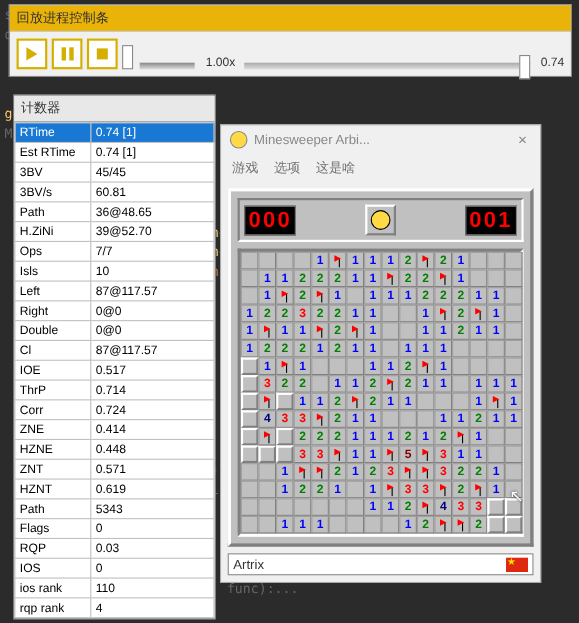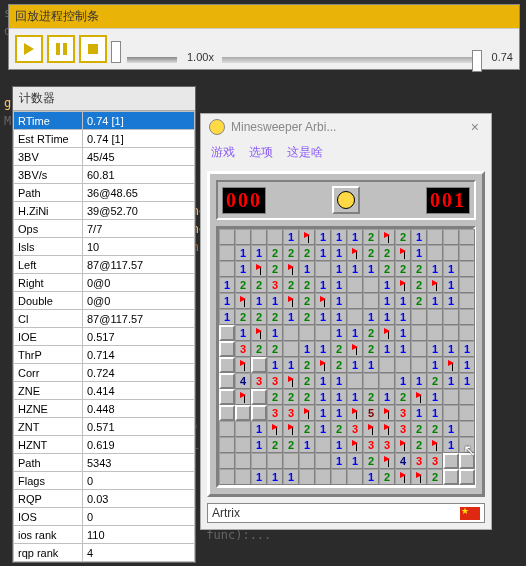--- a/index.html
+++ b/index.html
@@ -28,25 +28,25 @@
 .ctable{width:100%;border-collapse:collapse}
 .ctable td{border:1px solid #c0c0c0;padding:1px 4px;font-size:11px;color:#000;height:15px;background:#fff}
 .ctable td:first-child{width:60px}
 .ctable tr.hl td{background:#1978d4;color:#fff}
 
 .msw{position:absolute;top:113px;left:200px;width:290px;background:#f0f0f0;border:1px solid #aaa;z-index:2}
 .msw-tb{display:flex;align-items:center;padding:5px 8px;color:#888}
 .msw-tb .ico{width:14px;height:14px;background:#ffda44;border-radius:50%;margin-right:6px;border:1px solid #888}
 .msw-title{flex:1;font-size:12px}
 .msw-close{color:#888;font-size:14px;cursor:pointer;padding:0 4px}
-.msw-menu{display:flex;gap:14px;padding:4px 10px;color:#8b5cf6;font-size:12px}
+.msw-menu{display:flex;gap:14px;padding:4px 10px;color:#737373;font-size:12px}
 .msw-menu span{cursor:pointer}
 .msw-body{margin:6px;background:#c0c0c0;border:3px solid;border-color:#fff #808080 #808080 #fff;padding:6px}
 .msw-top{display:flex;justify-content:space-between;align-items:center;border:2px solid;border-color:#808080 #fff #fff #808080;padding:4px;margin-bottom:6px}
-.lcd{background:#000;color:#f00;font-family:Liberation Serif, serif;font-weight:bold;font-size:20px;padding:1px 3px;letter-spacing:2px;border:1px solid #808080}
+.lcd{background:#000;color:#f00;font-family:Liberation Sans, sans-serif;font-weight:bold;font-size:20px;padding:1px 3px;letter-spacing:2px;border:1px solid #808080}
 .smile{width:24px;height:24px;background:#c0c0c0;border:2px solid;border-color:#fff #808080 #808080 #fff;display:flex;align-items:center;justify-content:center;cursor:pointer}
 .smile-face{width:16px;height:16px;background:#ffda44;border-radius:50%;border:1px solid #000;position:relative}
 .msw-field{border:3px solid;border-color:#808080 #fff #fff #808080;display:grid;grid-template-columns:repeat(16,16px);grid-template-rows:repeat(16,16px)}
 .cell{width:16px;height:16px;display:flex;align-items:center;justify-content:center;font-weight:bold;font-size:11px;font-family:Arial;box-sizing:border-box}
 .cell.rev{background:#c0c0c0;border:1px solid #808080;border-top-color:#a0a0a0;border-left-color:#a0a0a0}
 .cell.cov{background:#c0c0c0;border:2px solid;border-color:#fff #808080 #808080 #fff}
 .cell.flag::after{content:"";width:0;height:0;border-left:6px solid #f00;border-top:3px solid transparent;border-bottom:3px solid transparent;position:relative;top:-2px}
 .cell.flag::before{content:"";position:absolute;width:1px;height:8px;background:#000;margin-left:2px;margin-top:4px}
 .cell.flag{position:relative}
 .c1{color:#0000ff}.c2{color:#008000}.c3{color:#ff0000}.c4{color:#000080}.c5{color:#800000}

